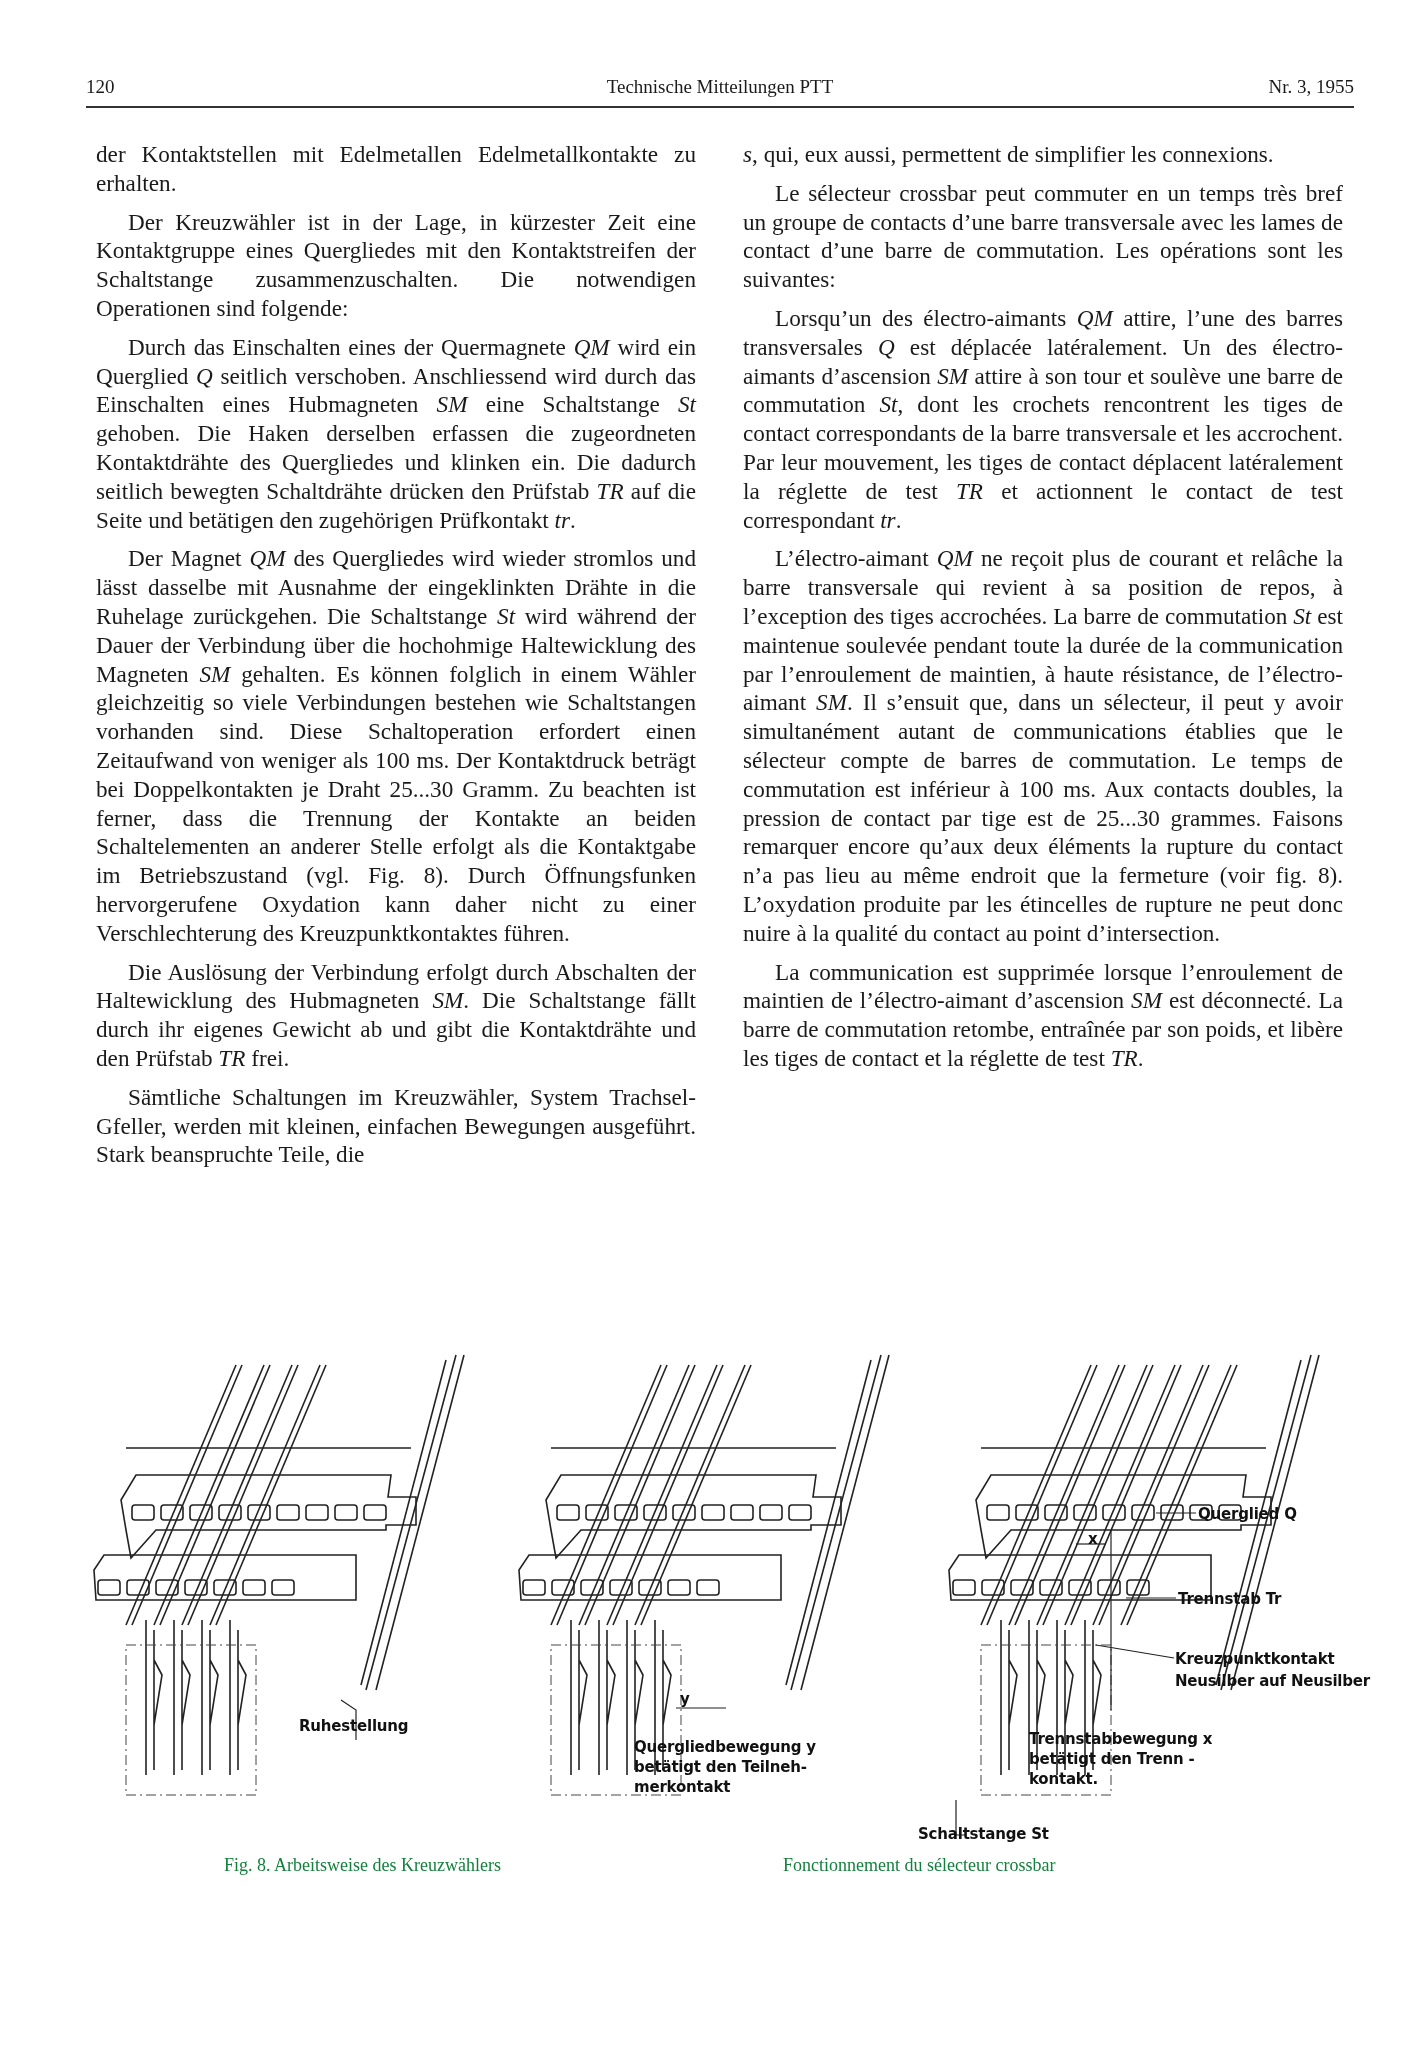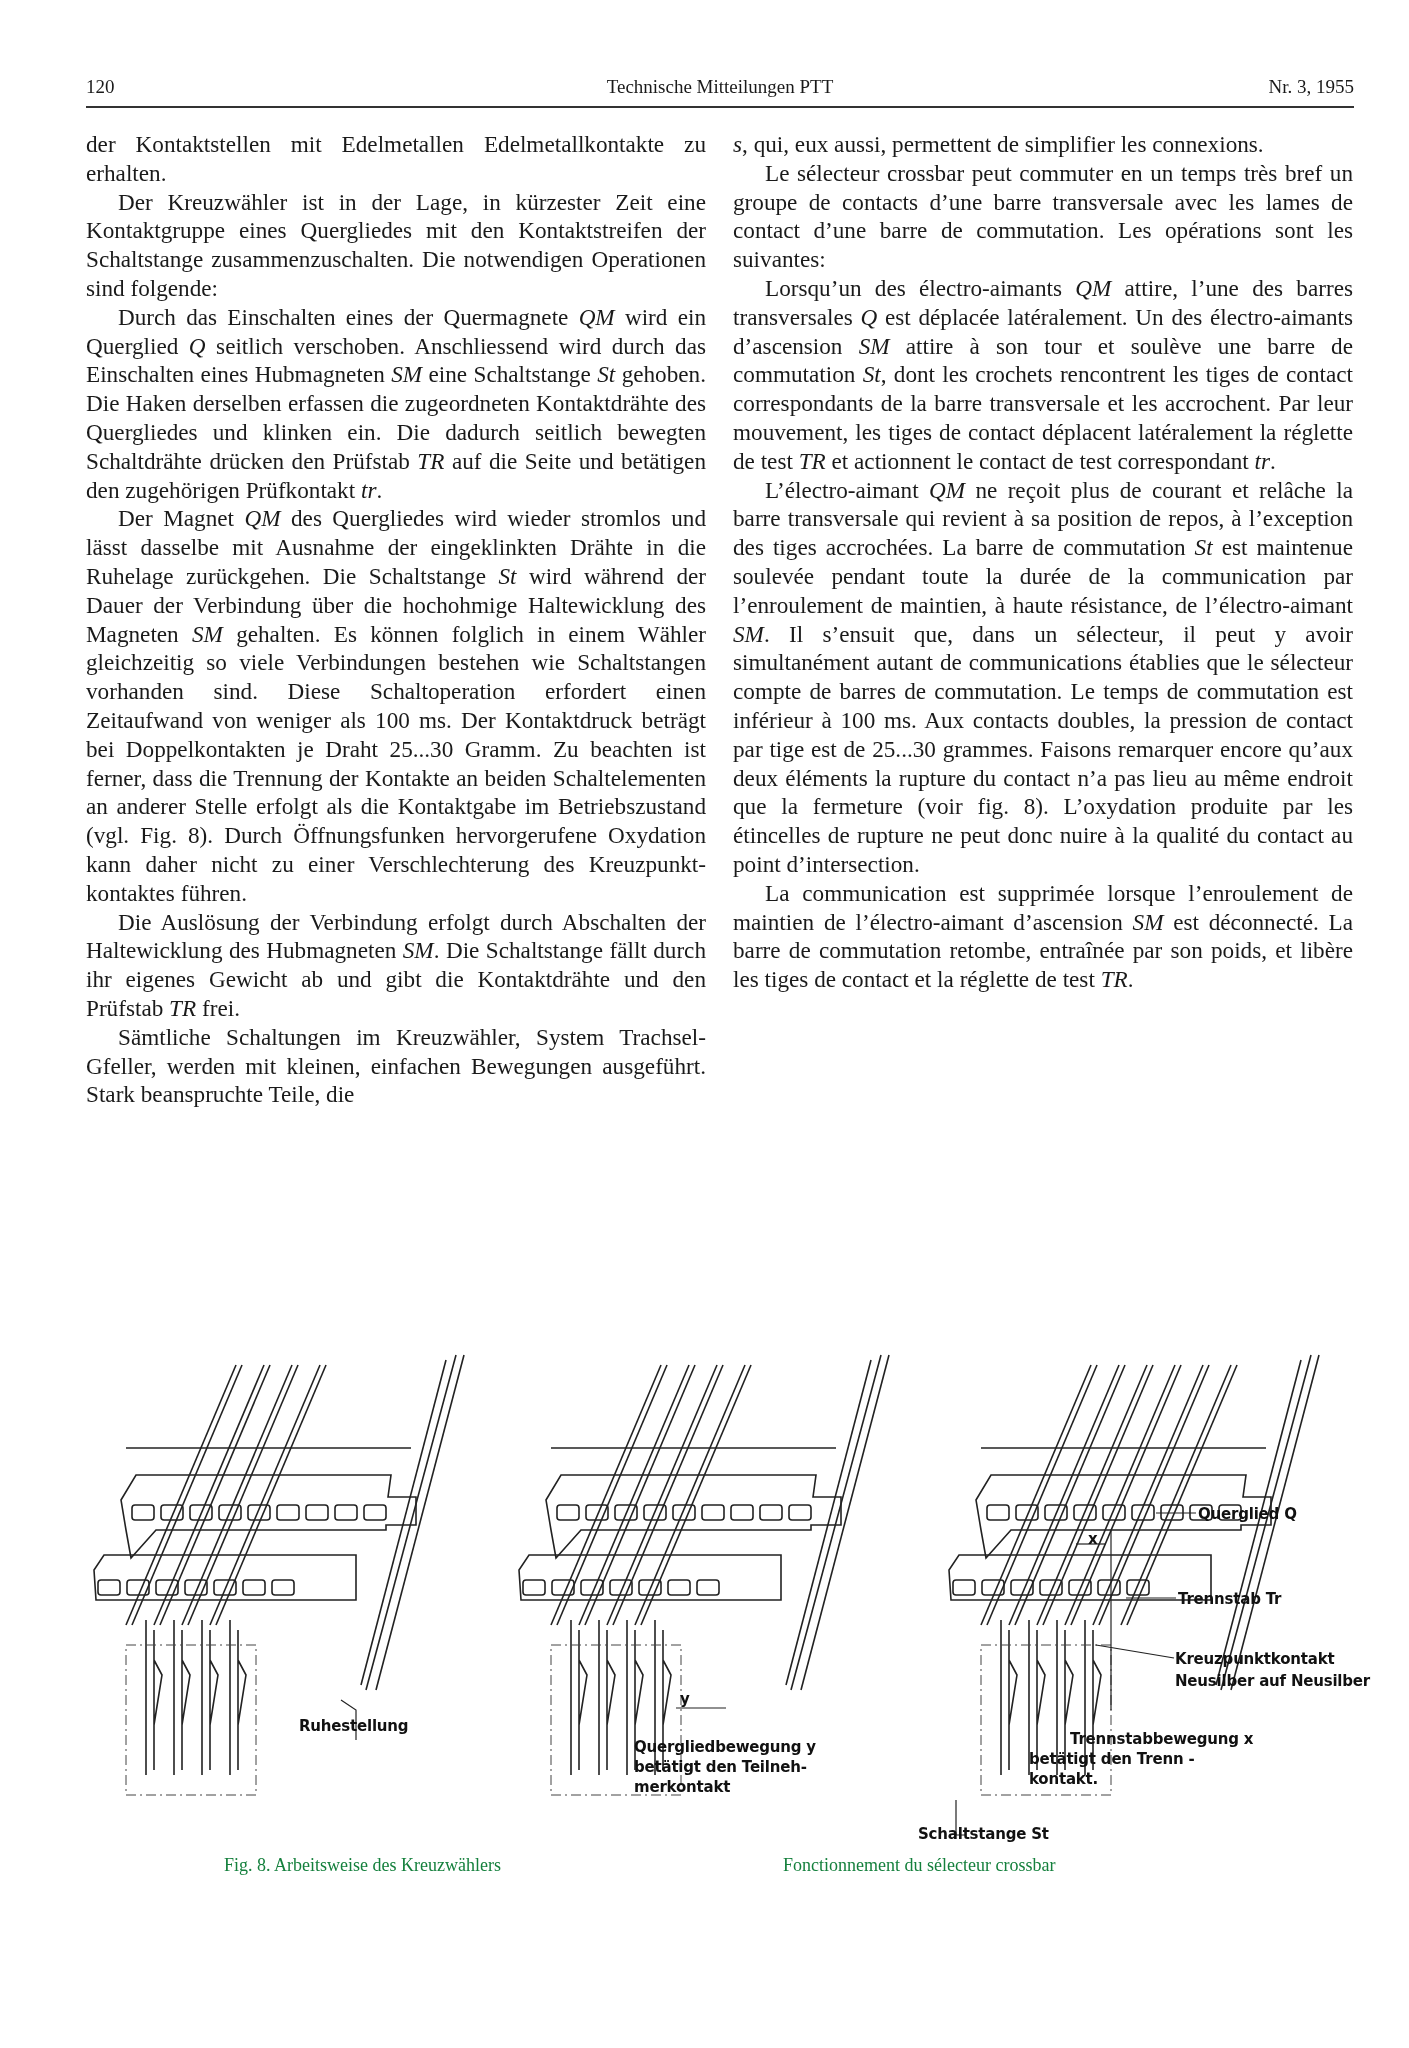--- a/index.html
+++ b/index.html
@@ -9,21 +9,21 @@
             font-size: 19px; }
   .header span { position: absolute; top: 0; }
   .hdr-page { left: 0; }
   .hdr-title { left: 0; right: 0; text-align: center; }
   .hdr-issue { right: 0; }
   .rule { position: absolute; left: 86px; top: 106px; width: 1268px; height: 2px; background: #333; }
   .col { position: absolute; top: 130px; width: 620px; font-size: 23.2px; line-height: 28.8px;
          text-align: justify; hyphens: manual; }
   .col-left { left: 86px; }
   .col-right { left: 733px; }
-  .col p { margin: 0; text-indent: 0; }
+  .col p { margin: 10px; text-indent: 0; }
   .col p.ind { text-indent: 32px; }
   .col p.cont { text-indent: 0; }
   i { font-style: italic; }
   .figure { position: absolute; left: 86px; top: 1330px; width: 1300px; height: 500px; }
   .figure svg { position: absolute; left: 0; top: 0; }
   .flabel { position: absolute; font-family: "DejaVu Sans", sans-serif; font-weight: bold;
             font-size: 15px; line-height: 19px; color: #111; letter-spacing: -0.2px; }
   .caption { position: absolute; top: 1855px; font-size: 18px; color: #15803d; }
   .cap-de { left: 224px; }
   .cap-fr { left: 783px; }
@@ -184,20 +184,20 @@
   <div class="flabel" style="left:594px;top:360px;">y</div>
   <div class="flabel" style="left:548px;top:408px;">Quergliedbewegung y</div>
   <div class="flabel" style="left:548px;top:428px;">betätigt den Teilneh-</div>
   <div class="flabel" style="left:548px;top:448px;">merkontakt</div>
 
   <div class="flabel" style="left:1112px;top:175px;text-align:center;">Querglied Q</div>
   <div class="flabel" style="left:1002px;top:200px;">x</div>
   <div class="flabel" style="left:1092px;top:260px;">Trennstab Tr</div>
   <div class="flabel" style="left:1089px;top:320px;">Kreuzpunktkontakt</div>
   <div class="flabel" style="left:1089px;top:342px;">Neusilber auf Neusilber</div>
-  <div class="flabel" style="left:984px;top:400px;text-align:right;">Trennstabbewegung x</div>
+  <div class="flabel" style="left:943px;top:400px;text-align:right;">Trennstabbewegung x</div>
   <div class="flabel" style="left:943px;top:420px;">betätigt den Trenn -</div>
   <div class="flabel" style="left:943px;top:440px;">kontakt.</div>
   <div class="flabel" style="left:832px;top:495px;">Schaltstange St</div>
 </div>
 
 <div class="caption cap-de">Fig. 8. Arbeitsweise des Kreuzwählers</div>
 <div class="caption cap-fr">Fonctionnement du sélecteur crossbar</div>
 
 </body></html>

